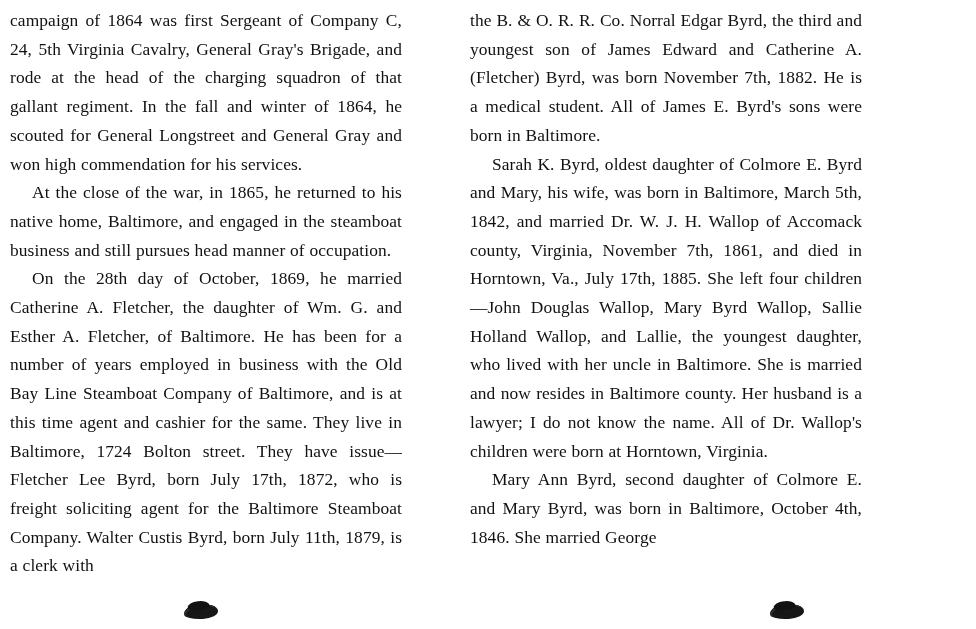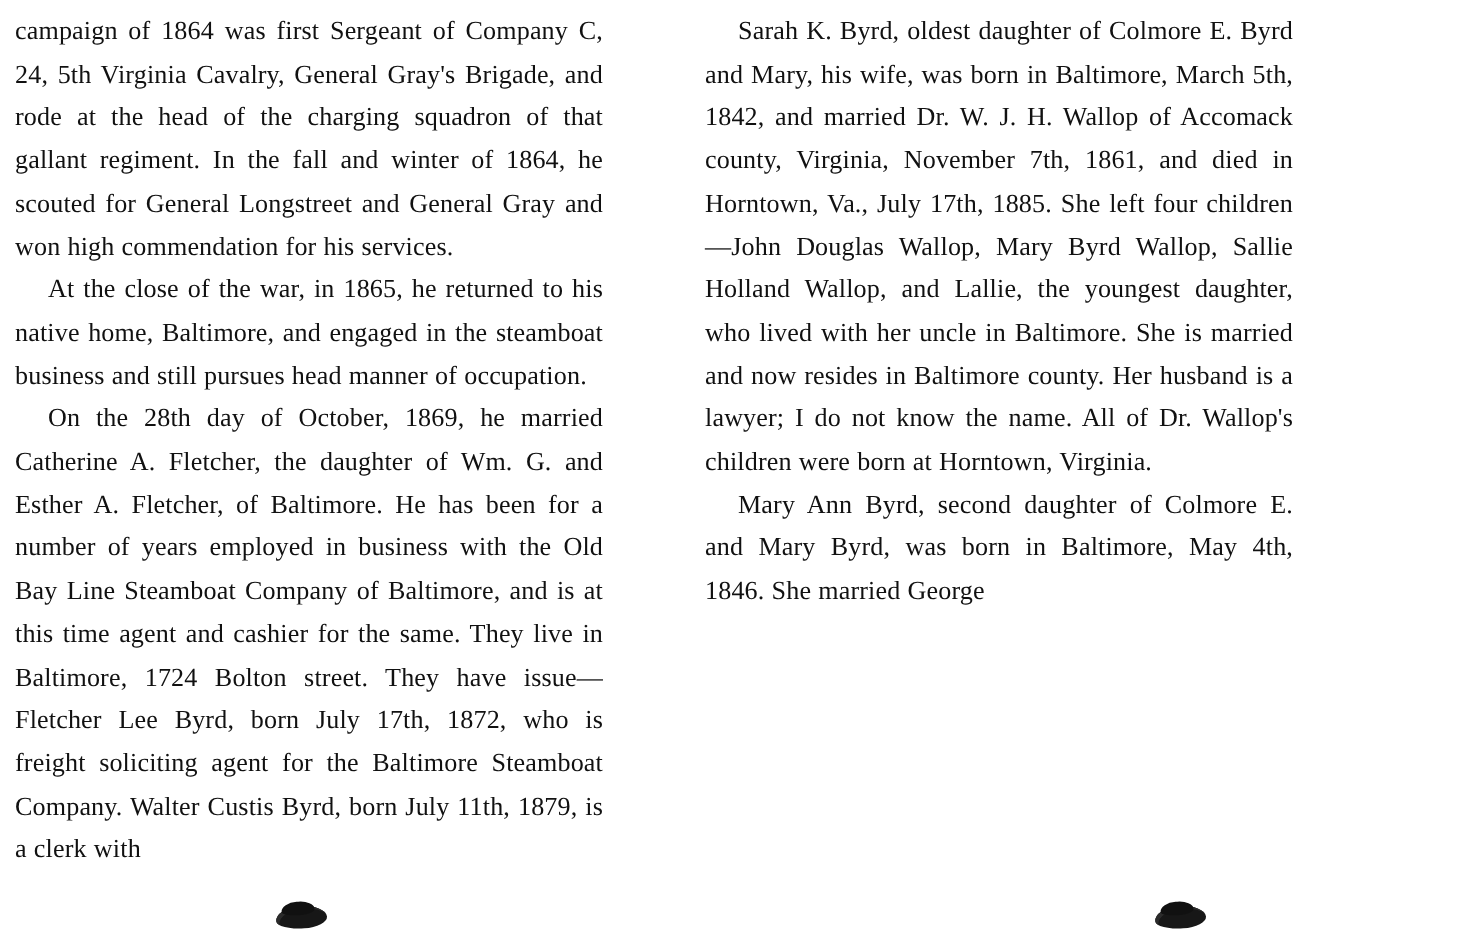--- a/index.html
+++ b/index.html
@@ -96,22 +96,23 @@
 <div class="page">
   <div class="columns">
 
     <div class="column left">
       <p class="cont">campaign of 1864 was first Sergeant of Company C, 24, 5th Virginia Cavalry, General Gray's Brigade, and rode at the head of the charging squadron of that gallant regiment. In the fall and winter of 1864, he scouted for General Longstreet and General Gray and won high commendation for his services.</p>
       <p class="indent">At the close of the war, in 1865, he returned to his native home, Baltimore, and engaged in the steamboat business and still pursues head manner of occupation.</p>
       <p class="indent">On the 28th day of October, 1869, he married Catherine A. Fletcher, the daughter of Wm. G. and Esther A. Fletcher, of Baltimore. He has been for a number of years employed in business with the Old Bay Line Steamboat Company of Baltimore, and is at this time agent and cashier for the same. They live in Baltimore, 1724 Bolton street. They have issue—Fletcher Lee Byrd, born July 17th, 1872, who is freight soliciting agent for the Baltimore Steamboat Company. Walter Custis Byrd, born July 11th, 1879, is a clerk with</p>
     </div>
 
     <div class="column right">
+      <p class="cont">the B. &amp; O. R. R. Co. Norral Edgar Byrd, the third and youngest son of James Edward and Catherine A. (Fletcher) Byrd, was born November 7th, 1882. He is a medical student. All of James E. Byrd's sons were born in Baltimore.</p>
       <p class="indent">Sarah K. Byrd, oldest daughter of Colmore E. Byrd and Mary, his wife, was born in Baltimore, March 5th, 1842, and married Dr. W. J. H. Wallop of Accomack county, Virginia, November 7th, 1861, and died in Horntown, Va., July 17th, 1885. She left four children—John Douglas Wallop, Mary Byrd Wallop, Sallie Holland Wallop, and Lallie, the youngest daughter, who lived with her uncle in Baltimore. She is married and now resides in Baltimore county. Her husband is a lawyer; I do not know the name. All of Dr. Wallop's children were born at Horntown, Virginia.</p>
-      <p class="indent">Mary Ann Byrd, second daughter of Colmore E. and Mary Byrd, was born in Baltimore, May 4th, 1846. She married George</p>
+      <p class="indent">Mary Ann Byrd, second daughter of Colmore E. and Mary Byrd, was born in Baltimore, October 4th, 1846. She married George</p>
     </div>
 
   </div>
 
   <div class="ornament-row">
     <div class="ornament left"></div>
     <div class="ornament right"></div>
   </div>
 </div>
 

